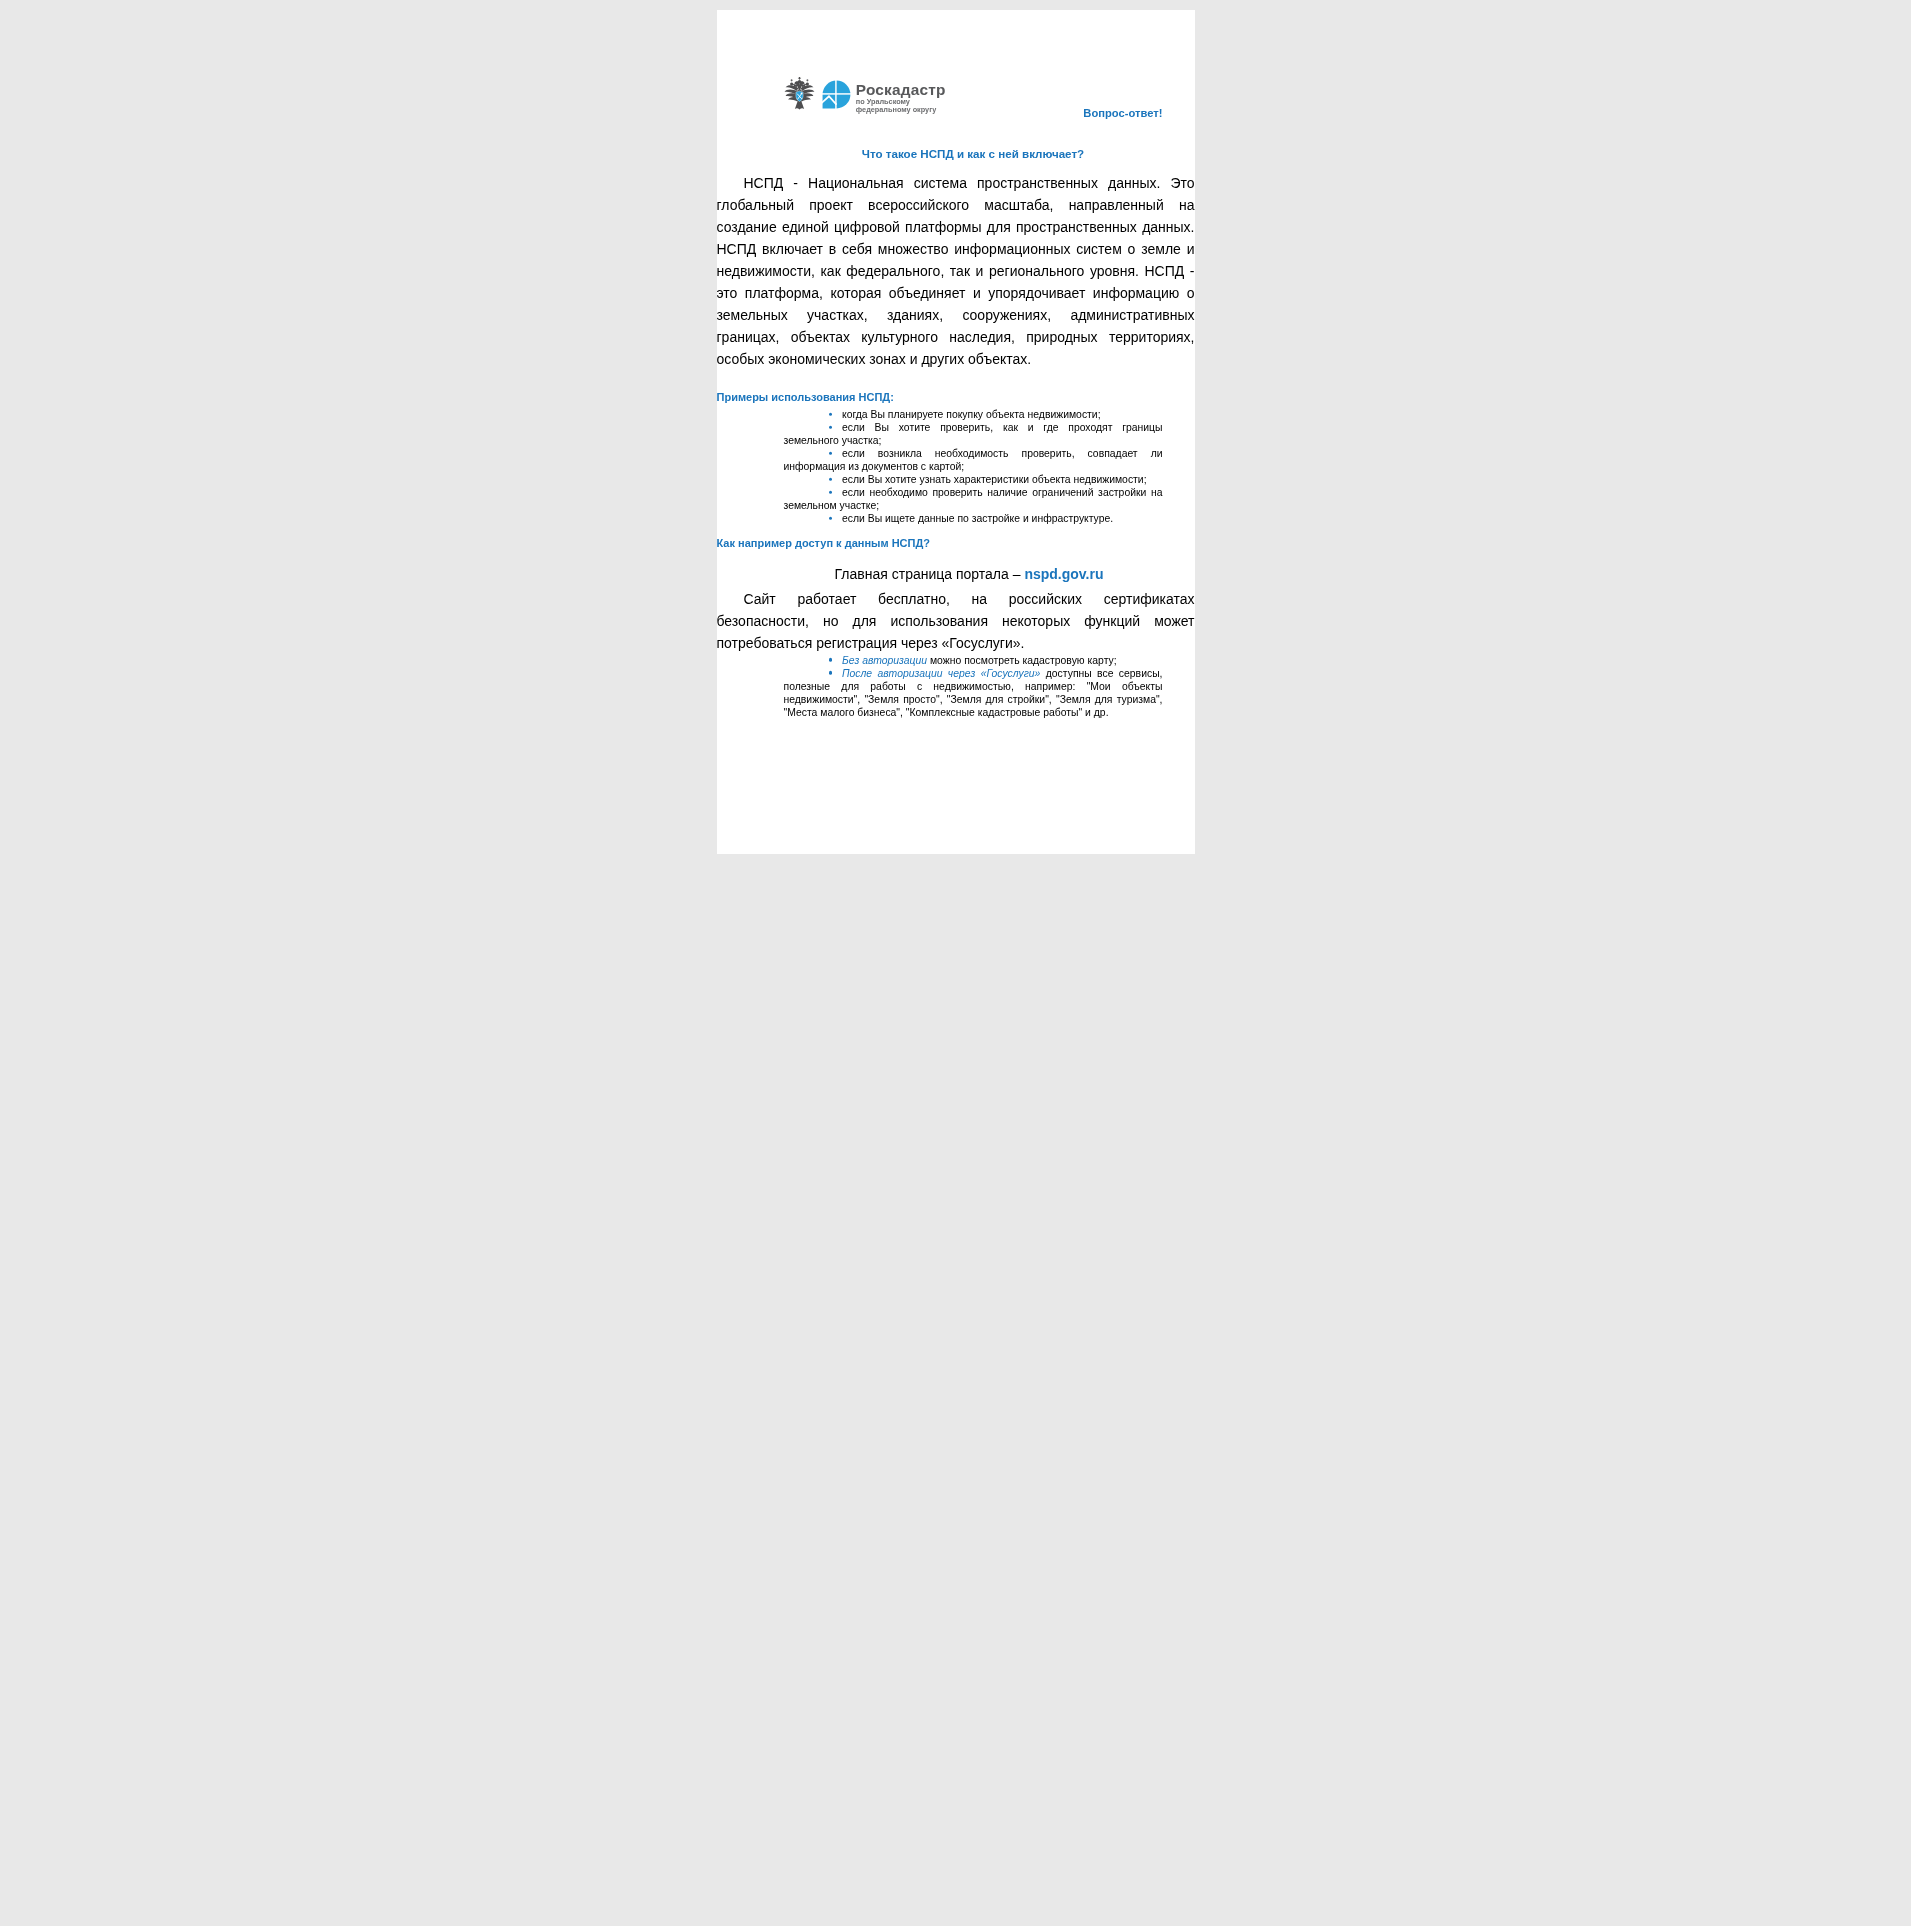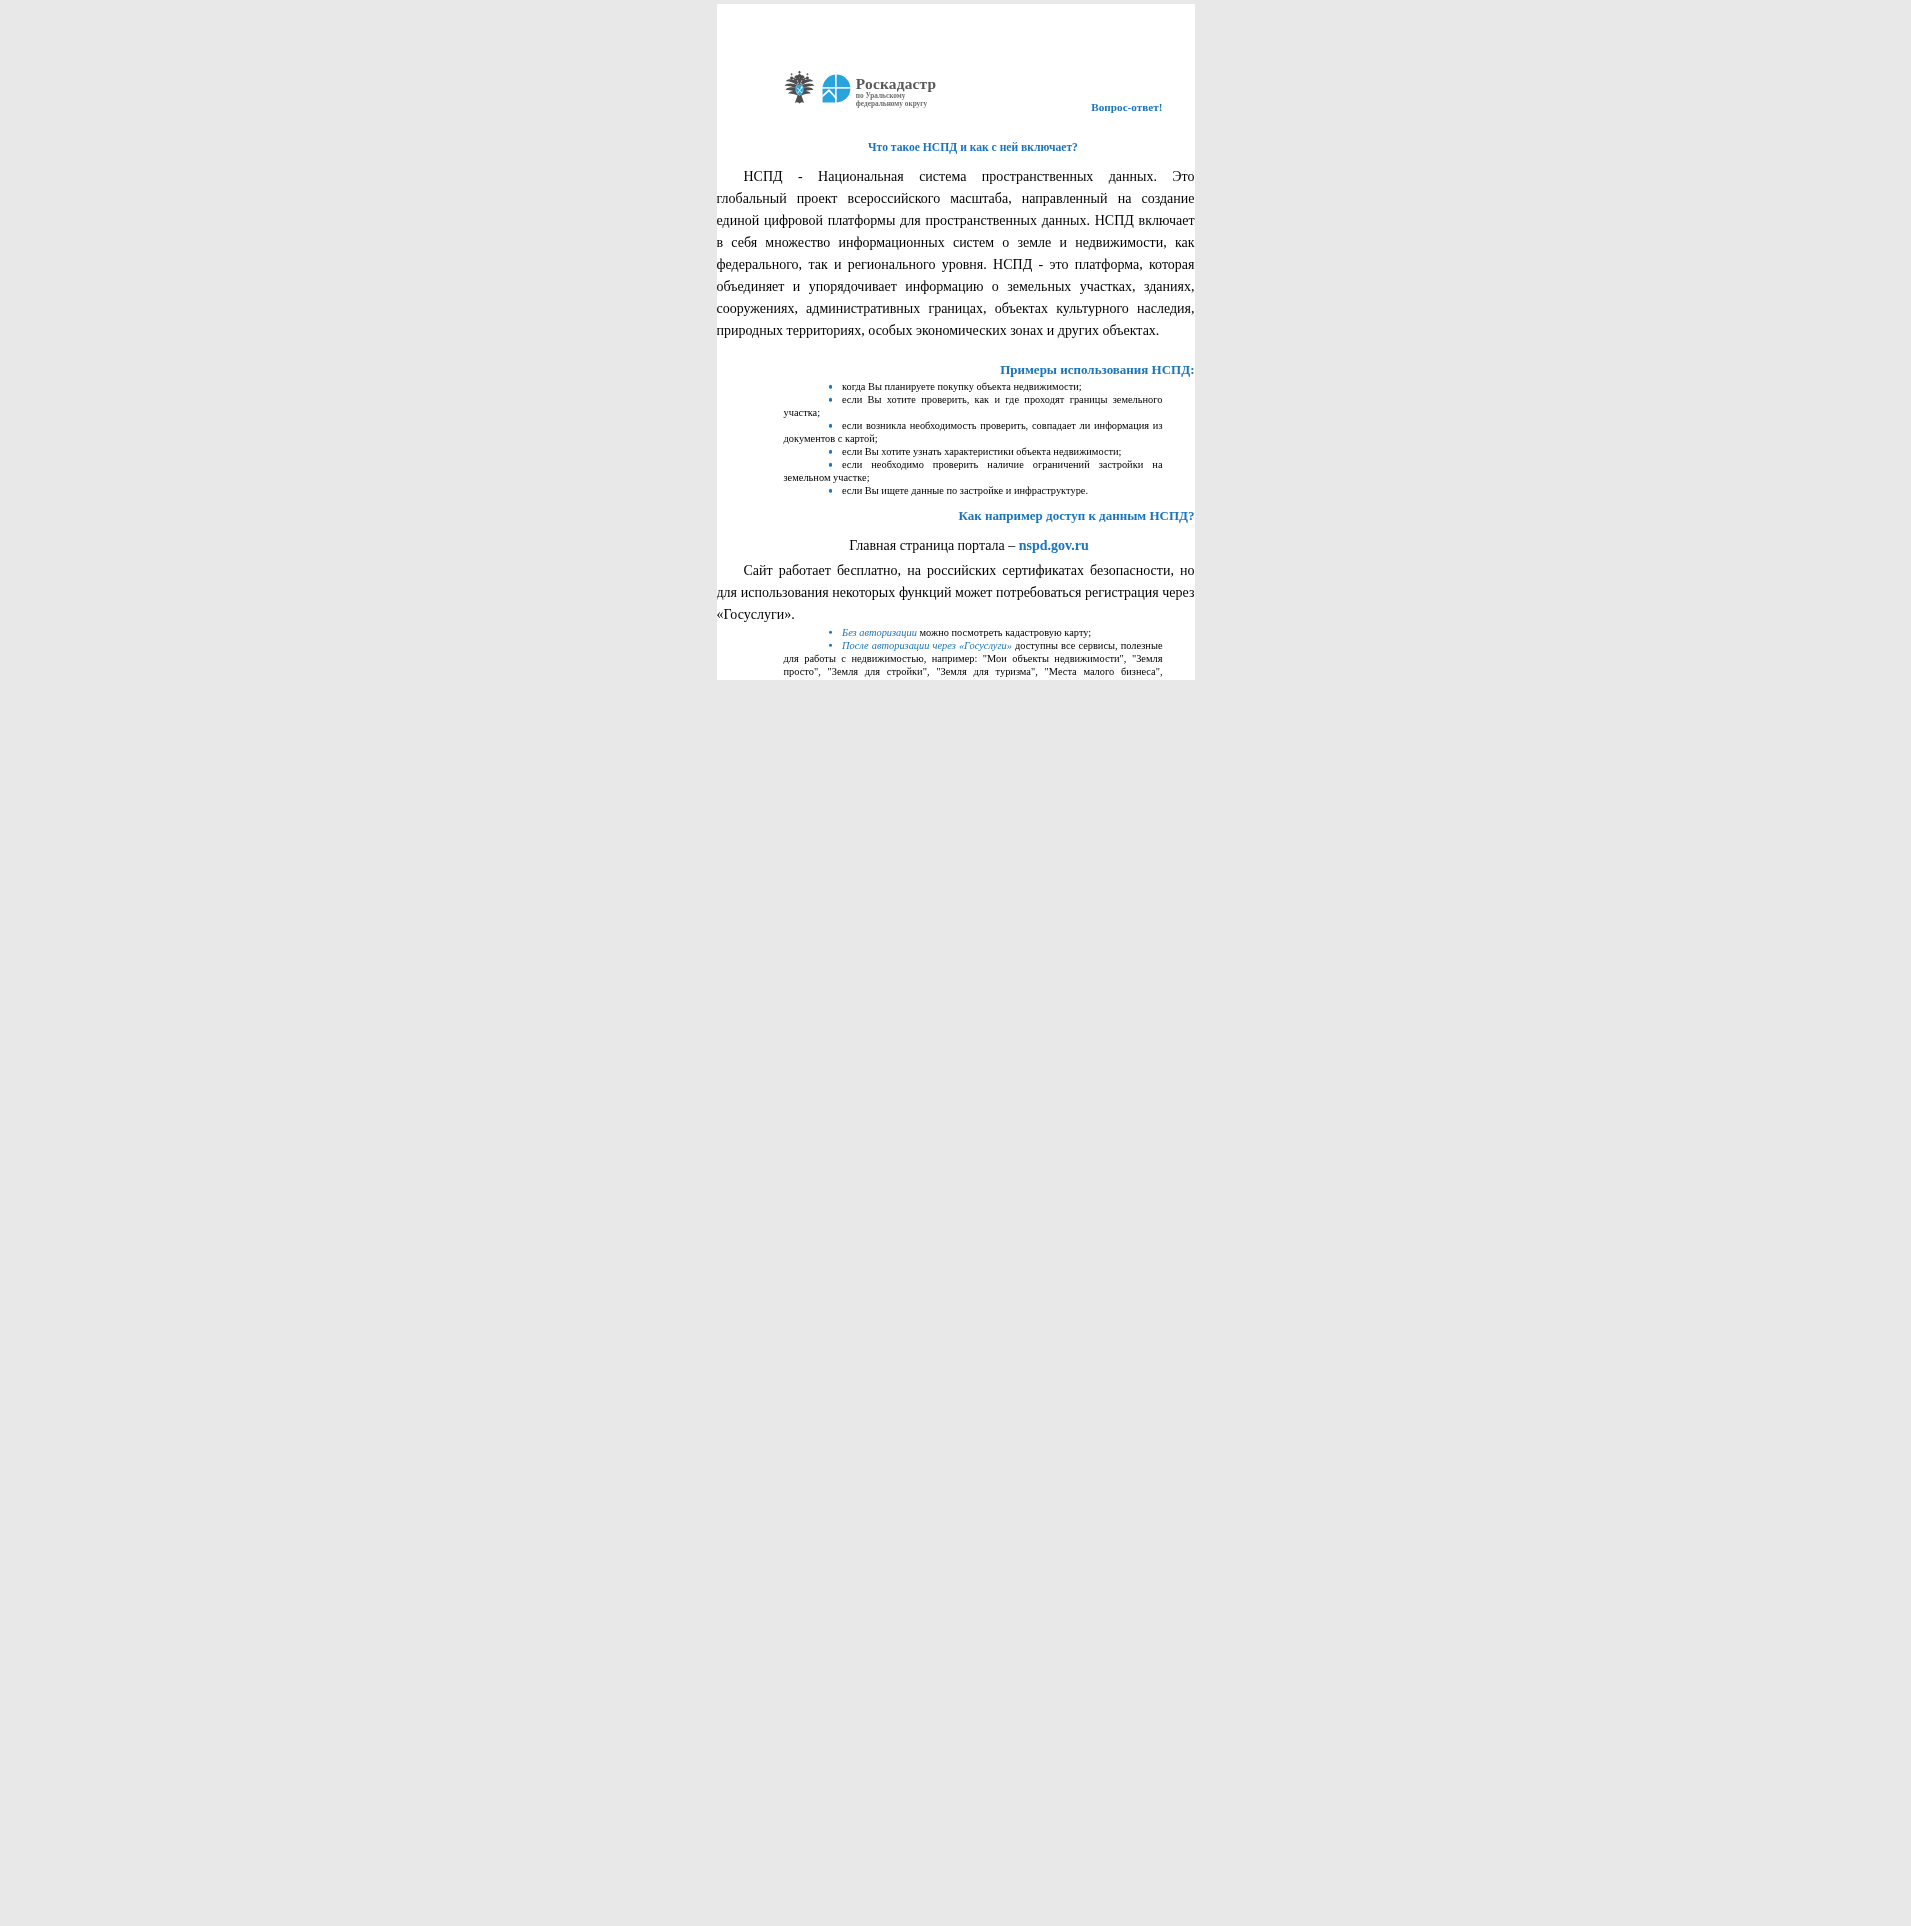--- a/index.html
+++ b/index.html
@@ -1,19 +1,19 @@
 <!DOCTYPE html>
 <html lang="ru" style="font-size:6.2px"><head>
 <meta charset="utf-8">
 <style>
   html,body{margin:0;padding:0;background:#e8e8e8;}
   .page{
-    width:478px;height:676px;margin:4px auto;background:#ffffff;
+    width:478px;height:844px;margin:10px auto;background:#ffffff;
     position:relative;overflow:hidden;
-    font-family:Liberation Serif, serif;color:#000;
+    font-family:Liberation Sans, sans-serif;color:#000;
   }
   
   .header{
     display:flex;align-items:flex-start;
     margin:67px 32px 0 67px;
   }
   .eagle{width:31px;height:36px;flex:0 0 auto;}
   .globe{width:29px;height:29px;flex:0 0 auto;margin-left:7.3px;margin-top:2.7px;}
   .logo-text{margin-left:5px;padding-top:4.6px;}
   .org-name{
@@ -34,22 +34,22 @@
     font-size:11.6px;font-weight:bold;color:#1B75BC;line-height:14.6px;
   }
   .col{margin-left:67px;margin-right:32px;}
   .body-p{
     font-size:14px;line-height:22px;margin:0;
     text-align:justify;
   }
   .indent{text-indent:27px;}
   .intro{margin-top:10px;}
   .section-heading{
-    font-size:13px;font-weight:bold;color:#1B75BC;
-    text-align:right;line-height:13px;margin:0;
+    font-size:11px;font-weight:bold;color:#1B75BC;
+    text-align:left;line-height:13px;margin:0;
   }
   .examples-heading{margin-top:21px;}
   .bullet-group{margin-top:4.6px;}
   .bullet-p{
     font-size:10.4px;line-height:13px;margin:0;
     text-align:justify;text-indent:45px;
   }
   .dot{
     display:inline-block;width:3.5px;height:3.5px;border-radius:50%;
     background:#1B75BC;margin-right:10px;vertical-align:middle;

